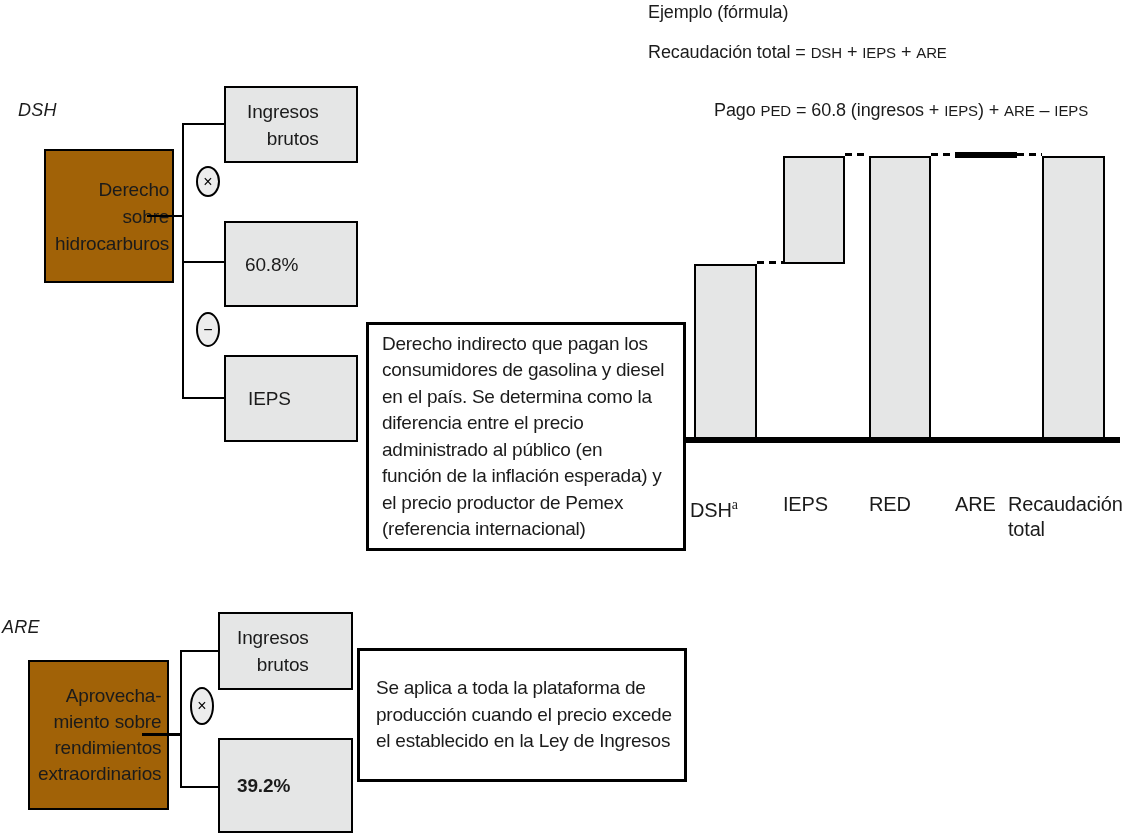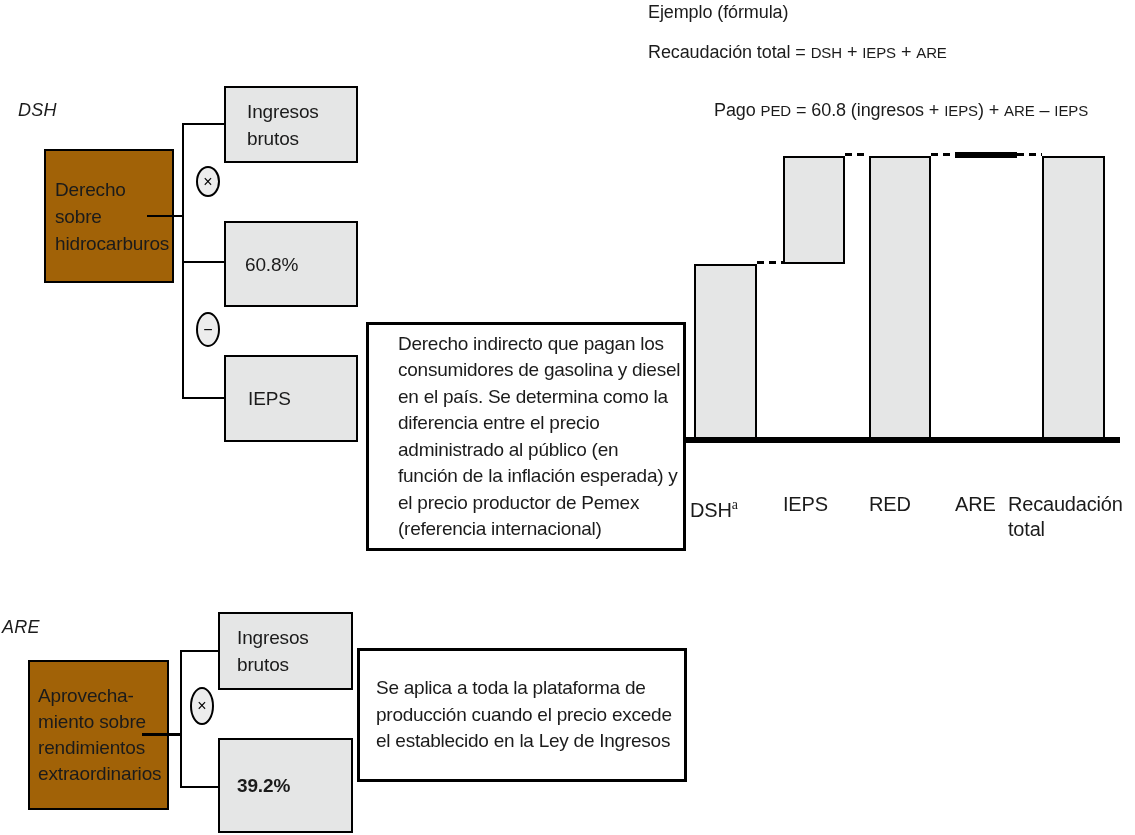--- a/index.html
+++ b/index.html
@@ -1,28 +1,28 @@
 <!DOCTYPE html>
 <html><head>
 <meta charset="utf-8">
 <style>
   html,body{margin:0;padding:0;background:#ffffff;}
   .canvas{position:relative;width:1135px;height:835px;background:#ffffff;overflow:hidden;
           font-family:"Liberation Sans",sans-serif;color:#1b1b1b;}
   .abs{position:absolute;box-sizing:border-box;}
-  .box{display:flex;align-items:center;border:2px solid #000;}
+  .box{display:flex;align-items:center;border:2px solid #000;text-align:right;}
   .dark{background:#a16207;margin-left:27px;}
   .light{background:#e5e6e6;}
   .boxtext{white-space:pre-line;font-size:19px;line-height:27px;letter-spacing:-0.15px;color:#1b1b1b;}
   .line{background:#000;}
   .op{border:2px solid #000;border-radius:50%;background:#ededed;display:flex;align-items:center;
       justify-content:center;font-size:16px;line-height:1;color:#000;}
   .descbox{background:#ffffff;border:3px solid #000;display:flex;align-items:center;}
   .desctext{white-space:pre-line;font-size:19px;line-height:26.5px;letter-spacing:-0.25px;
-            padding-left:29px;padding-right:2px;}
+            padding-left:13px;padding-right:2px;}
   .ftext{font-size:18px;white-space:nowrap;letter-spacing:-0.1px;}
   .ftext .acr{font-size:15px;}
   .bar{background:#e5e6e6;border:2px solid #000;}
   .bar.sliver{background:#000;border:none;}
   .dash{height:3px;background:repeating-linear-gradient(90deg,#000 0 7px,transparent 7px 12px);}
   .baseline{background:#000;}
   .xlab{font-size:20px;text-align:left;white-space:pre-line;letter-spacing:-0.2px;line-height:25px;}
   .xlab sup{font-size:14px;font-family:"Liberation Serif",serif;}
   .ital{font-style:italic;font-size:18px;letter-spacing:0.2px;}
 </style>

